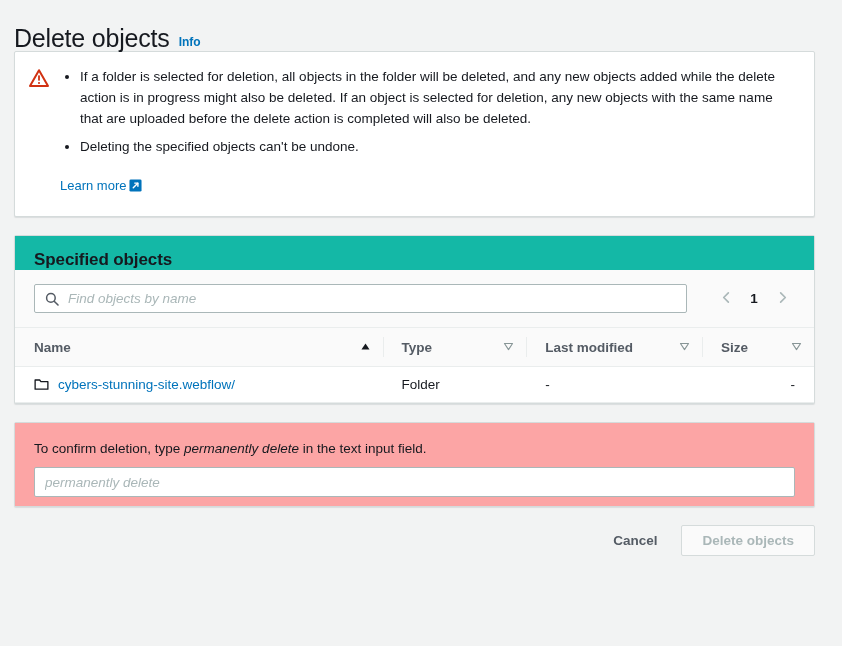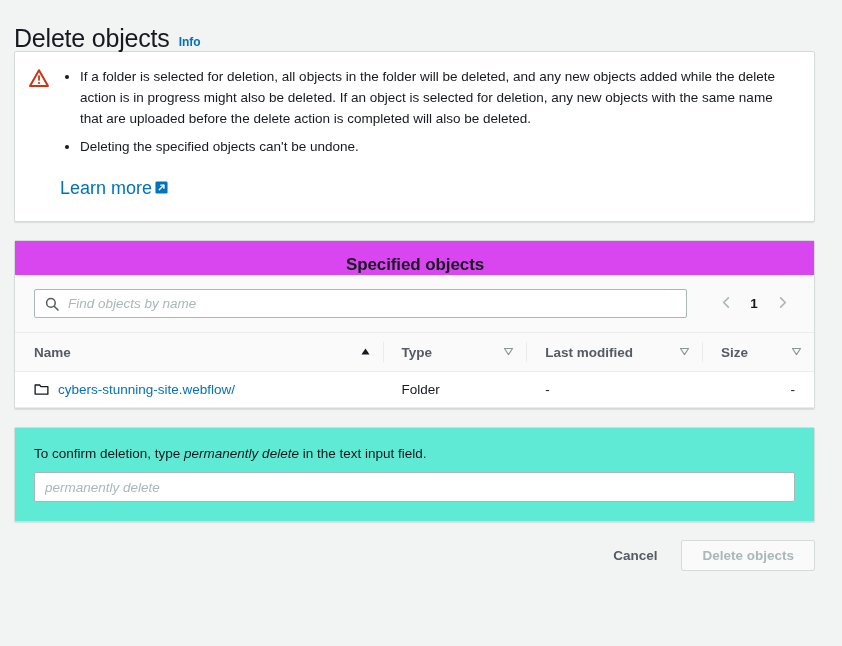--- a/index.html
+++ b/index.html
@@ -78,36 +78,36 @@
   }
   .alert li {
     font-size: 13.5px;
     line-height: 21px;
     color: #16191f;
     margin-bottom: 7px;
   }
   .alert li:last-child { margin-bottom: 12px; }
   .learn-more {
     display: inline-flex;
+    align-items: center;
     gap: 3px;
     margin-top: 9px;
     margin-left: 2px;
-    font-size: 18px;
+    font-size: 13px;
     color: #0073bb;
     text-decoration: none;
     cursor: pointer;
   }
   .ext-icon { width: 13px; height: 13px; display: block; }
 
   
   .card-objects { margin-top: 18px; }
   .card-header {
     padding: 14px 18px 0 19px;
-    background: #d946ef;
-    text-align: center;
+    background: #14b8a6;
   }
   .card-title {
     font-size: 17px;
     font-weight: bold;
     color: #16191f;
     letter-spacing: -0.1px;
     margin: 0;
   }
   .filter-row {
     display: flex;
@@ -230,21 +230,21 @@
   }
   .align-right { text-align: right; padding-right: 19px !important; }
 
   
   .card-confirm { margin-top: 18px; }
   .confirm-header {
     background: #fafafa;
     padding: 14px 19px 14px 19px;
     border-bottom: 1px solid #eaeded;
   }
-  .confirm-body { padding: 16px 19px 19px 19px; background: #5eead4; }
+  .confirm-body { padding: 16px 19px 9px 19px; background: #fca5a5; }
   .confirm-label {
     font-size: 13.5px;
     color: #16191f;
     margin: 0 0 9px 0;
     line-height: 19px;
   }
   .confirm-label em { font-style: italic; }
   .confirm-input {
     width: 100%;
     height: 30px;

